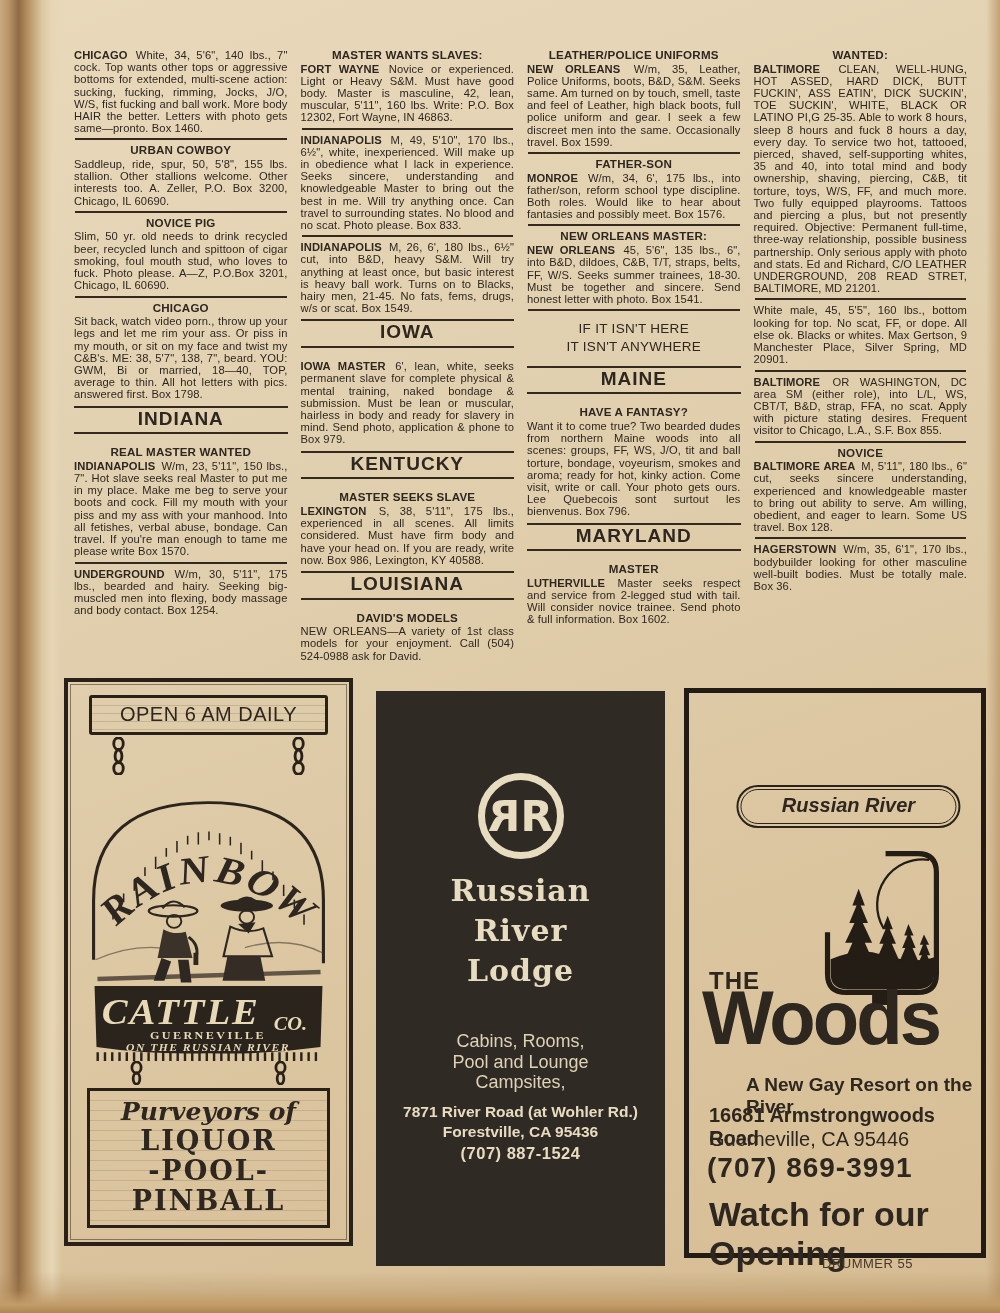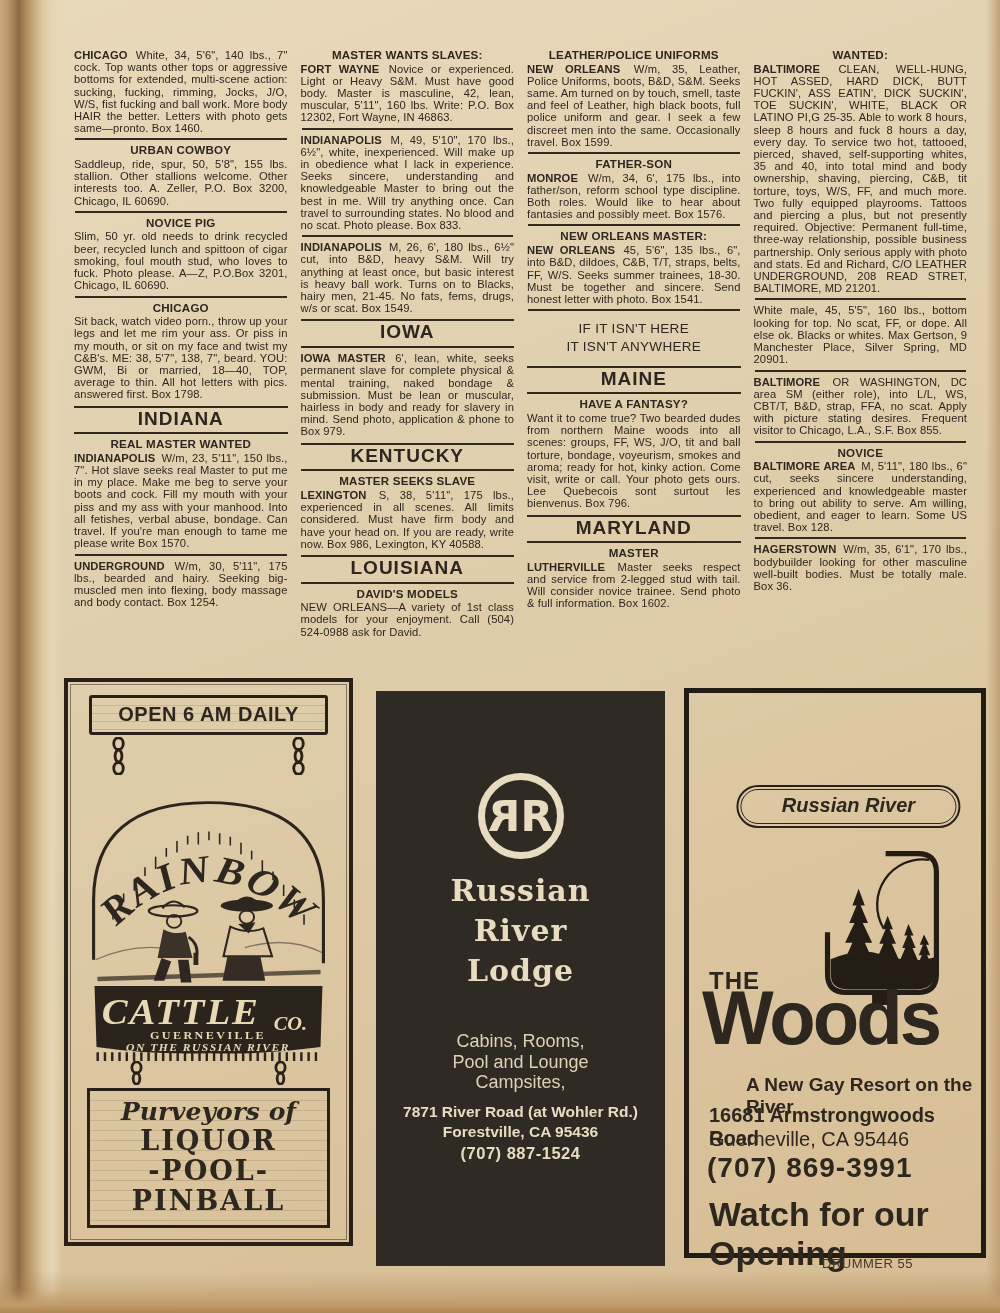--- a/index.html
+++ b/index.html
@@ -17,28 +17,28 @@
 
   
   .classifieds{position:absolute;left:74px;top:46px;width:893px;height:632px;display:flex;gap:13px;overflow:hidden;}
   .col{flex:1 1 0;font-size:11.2px;line-height:1.09;text-align:justify;letter-spacing:.1px;}
   .ad{margin:3px 0 4px;}
   .ad-b{margin:0;}
   .ad-h{text-align:center;font-weight:bold;font-size:11.6px;margin:2px 0 1px;letter-spacing:.2px;}
   .lead{padding-right:2px;}
   .rule{border-top:2px solid #33291e;margin:3px 1px 4px;}
   .state{text-align:center;font-weight:bold;font-size:19px;letter-spacing:1px;
-    border-top:2px solid #33291e;border-bottom:2px solid #33291e;margin:5px 0 4px;padding:1px 0 3px;}
+    border-top:2px solid #33291e;border-bottom:2px solid #33291e;margin:5px 0 12px;padding:1px 0 3px;}
   .house{text-align:center;font-weight:normal;font-size:13.5px;line-height:1.35;margin:9px 0;letter-spacing:.3px;}
 
   
   .ad-rainbow{position:absolute;left:64px;top:678px;width:289px;height:568px;border:4px solid #292119;box-sizing:border-box;}
   .ad-rainbow .inner{position:absolute;inset:2px;border:1px solid rgba(41,33,25,.5);padding:6px 6px 0;box-sizing:border-box;}
   .open-sign{margin:4px 12px 0;border:3px solid #292119;border-radius:3px;padding:5px 0 6px;text-align:center;
-    font-weight:bold;font-size:20px;letter-spacing:.5px;
+    font-weight:normal;font-size:20px;letter-spacing:.5px;
     background:repeating-linear-gradient(180deg,rgba(41,33,25,0) 0 7px,rgba(41,33,25,.15) 7px 8px);}
   .chain-row{display:flex;justify-content:space-between;padding:0 34px;height:38px;margin-top:2px;}
   .chain-row.two{padding:0 52px;height:24px;margin-top:0;}
   .rainbow-art{display:block;margin:-2px auto 0;}
   .purveyors{margin:3px 10px 0;border:3px solid #292119;padding:6px 2px 8px;text-align:center;
     font-family:"DejaVu Serif",serif;
     background:repeating-linear-gradient(180deg,rgba(41,33,25,0) 0 9px,rgba(41,33,25,.13) 9px 10px);}
   .purv-line1{font-style:italic;font-weight:bold;font-size:25px;}
   .purv-item{font-weight:bold;font-size:27px;letter-spacing:2px;line-height:1.12;}
 

